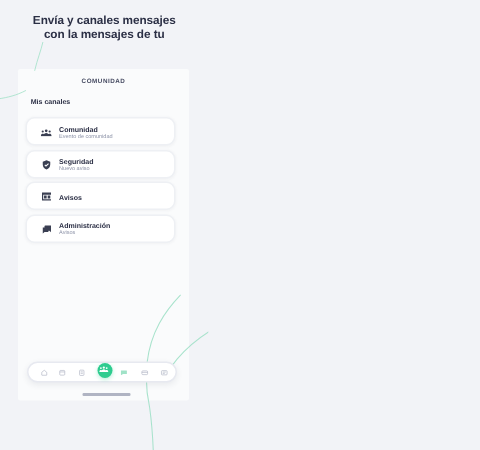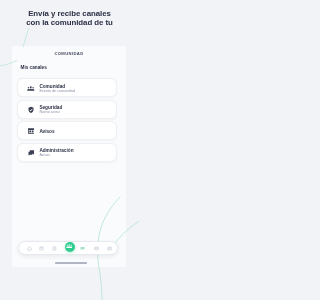--- a/index.html
+++ b/index.html
@@ -32,22 +32,22 @@
 <body>
 
 <svg class="decor" viewBox="0 0 139 300">
   <path d="M28.6 28 C27.4 33.5 24.9 39.5 23.1 47.2" fill="none" stroke="#9ee0c6" stroke-width="0.62" opacity="0.85"></path>
   <path d="M-1 65.9 C5 65 11 63.6 17.3 60.3" fill="none" stroke="#9ee0c6" stroke-width="0.62" opacity="0.85"></path>
   <path d="M120.4 196.6 C110 207.5 100.5 221 98.1 241.5 C96.9 252 97.6 262 99.8 272 C100.9 280 101.8 290 102.2 301" fill="none" stroke="#9ee0c6" stroke-width="0.7" opacity="0.9"></path>
   <path d="M140 220.6 C133 225 125 231.2 118.2 239.2 C115.8 242 113.8 245 112 248" fill="none" stroke="#9ee0c6" stroke-width="0.7" opacity="0.9"></path>
 </svg>
 
 <div class="headline">
-  <div>Envía y recibe canales</div>
-  <div>con la comunidad de tu</div>
+  <div>Envía y canales mensajes</div>
+  <div>con la mensajes de tu</div>
 </div>
 
 <div class="phone">
   <div class="phdr">COMUNIDAD</div>
   <div class="sect">Mis canales</div>
   <div class="rows">
 
     <div class="row">
       <div class="ic">
         <svg viewBox="-1 -1 26 18" width="7.6" height="5.3" fill="currentColor">

